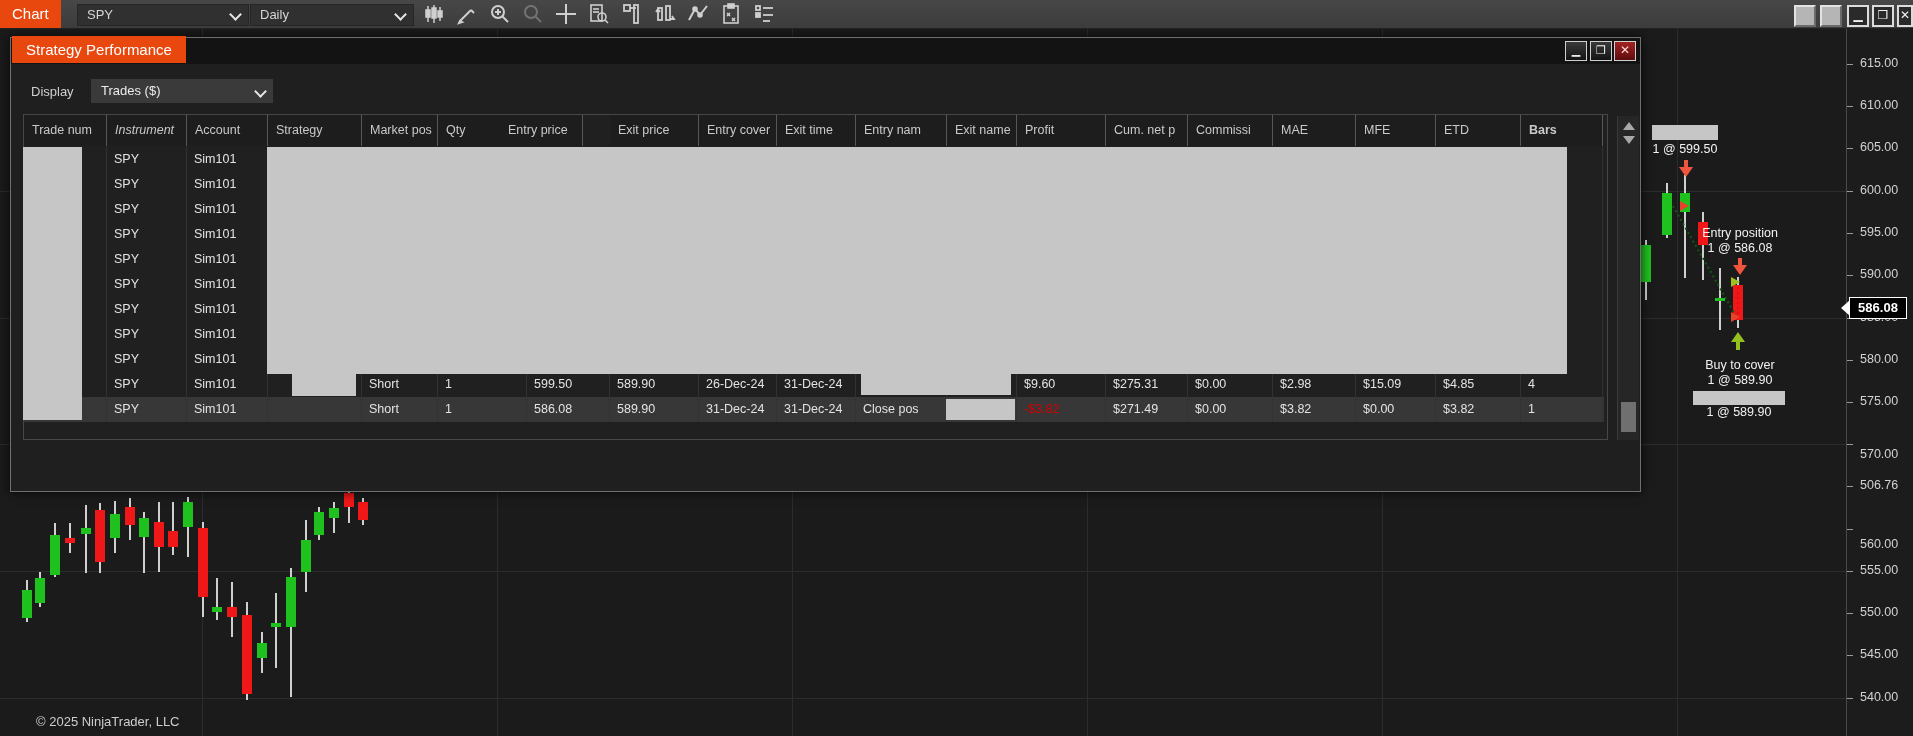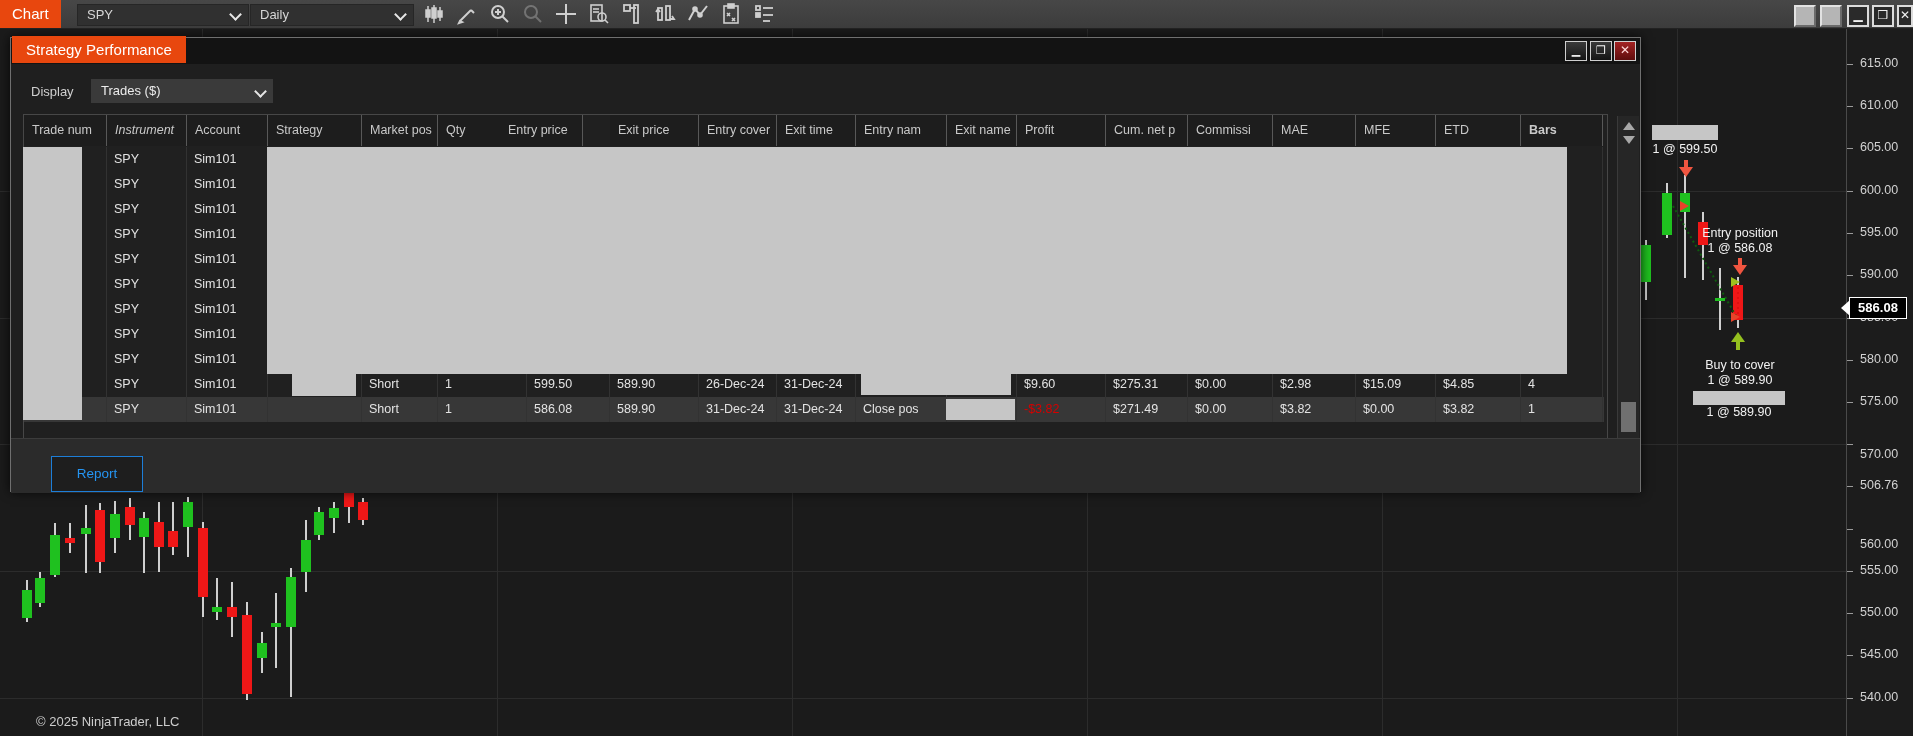--- a/index.html
+++ b/index.html
@@ -575,23 +575,20 @@
             <div class="tcell" style="position: absolute; left: 1412px; width: 85px;">$3.82</div>
             <div class="tcell" style="position: absolute; left: 1497px; width: 82px;">1</div>
           </div>
         </div>
       <div id="vscroll">
         <div class="sarrow up"></div>
         <div class="sarrow dn"></div>
         <div id="sthumb"></div>
       </div>
     </div>
-    <div id="sp-footer">
-      <div id="report-tab">Report</div>
-    </div>
   </div>
 
 <div class="redact" style="position: absolute; left: 23px; top: 147px; width: 59px; height: 273px; z-index: 35;"></div>
     <div class="redact" style="position: absolute; left: 267px; top: 147px; width: 1300px; height: 227px; z-index: 35;"></div>
     <div class="redact" style="position: absolute; left: 292px; top: 374px; width: 64px; height: 22px; z-index: 35;"></div>
     <div class="redact" style="position: absolute; left: 861px; top: 374px; width: 150px; height: 21px; z-index: 35;"></div>
     <div class="redact" style="position: absolute; left: 946px; top: 399px; width: 69px; height: 21px; z-index: 35;"></div>
   </div>
 
 </body></html>

